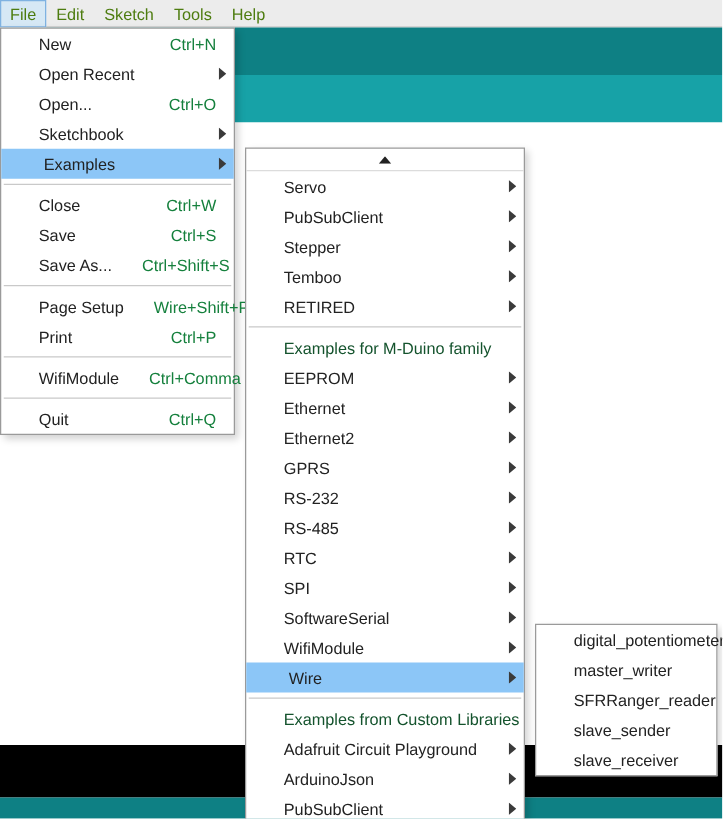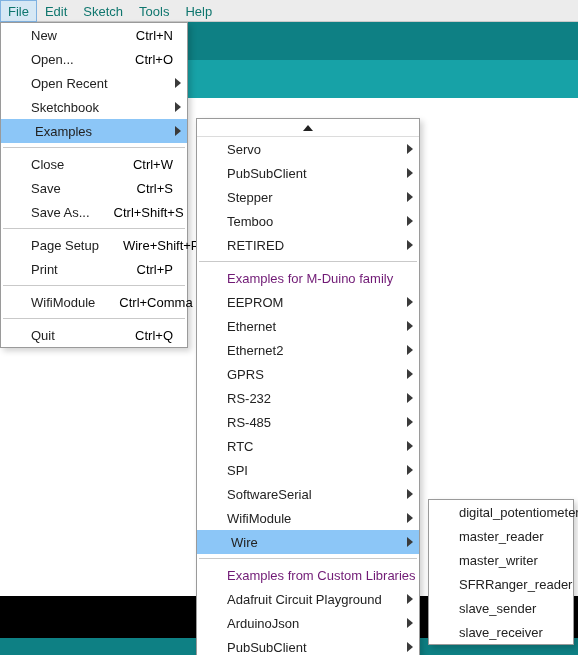--- a/index.html
+++ b/index.html
@@ -31,21 +31,21 @@
   .menubar {
     position: absolute;
     top: 0; left: 0; right: 0; height: 22px;
     display: flex;
     align-items: stretch;
   }
   .menubar .mitem {
     padding: 0 8px;
     display: flex;
     align-items: center;
-    color: #0f766e;
+    color: #4d7c0f;
     cursor: default;
     justify-content: flex-end;
   }
   .menubar .mitem.active {
     background: #d6e8f5;
     border: 1px solid #7fb2e1;
     padding: 0 7px;
   }
 
   
@@ -60,27 +60,27 @@
     display: flex;
     align-items: center;
     height: 24px;
     padding-left: 30px;
     padding-right: 14px;
     cursor: default;
     white-space: nowrap;
   }
   .dd-row.selected { background: #8cc6f7; padding-left: 34px; }
   .dd-row.disabled-header {
-    color: #701a75;
+    color: #14532d;
     pointer-events: none;
   }
   .dd-row .label { flex: 1 1 auto; }
   .dd-row .shortcut {
     margin-left: 24px;
-    color: #000000;
+    color: #15803d;
   }
   .dd-row .sub-arrow {
     position: absolute;
     right: 6px;
     top: 50%;
     transform: translateY(-50%);
   }
   .dd-row .sub-arrow svg { display: block; }
 
   .dd-sep {
@@ -132,30 +132,30 @@
         <span>Help</span>
       </div>
     </div>
 
   <div class="dropdown" id="file-menu">
       <div class="dd-row">
         <span class="label">New</span>
         <span class="shortcut">Ctrl+N</span>
       </div>
       <div class="dd-row">
+        <span class="label">Open Recent</span>
+        <span class="sub-arrow">
+          <svg width="6" height="10" viewBox="0 0 6 10">
+            <path d="M0 0 L6 5 L0 10 Z" fill="#3a3a3a"></path>
+          </svg>
+        </span>
+      </div>
+      <div class="dd-row">
         <span class="label">Open...</span>
         <span class="shortcut">Ctrl+O</span>
-      </div>
-      <div class="dd-row">
-        <span class="label">Open Recent</span>
-        <span class="sub-arrow">
-          <svg width="6" height="10" viewBox="0 0 6 10">
-            <path d="M0 0 L6 5 L0 10 Z" fill="#3a3a3a"></path>
-          </svg>
-        </span>
       </div>
       <div class="dd-row">
         <span class="label">Sketchbook</span>
         <span class="sub-arrow">
           <svg width="6" height="10" viewBox="0 0 6 10">
             <path d="M0 0 L6 5 L0 10 Z" fill="#3a3a3a"></path>
           </svg>
         </span>
       </div>
       <div class="dd-row selected">
@@ -366,23 +366,20 @@
           </svg>
         </span>
       </div>
     </div>
 
   <div class="dropdown" id="wire-menu">
       <div class="dd-row">
         <span class="label">digital_potentiometer</span>
       </div>
       <div class="dd-row">
-        <span class="label">master_reader</span>
-      </div>
-      <div class="dd-row">
         <span class="label">master_writer</span>
       </div>
       <div class="dd-row">
         <span class="label">SFRRanger_reader</span>
       </div>
       <div class="dd-row">
         <span class="label">slave_sender</span>
       </div>
       <div class="dd-row">
         <span class="label">slave_receiver</span>

